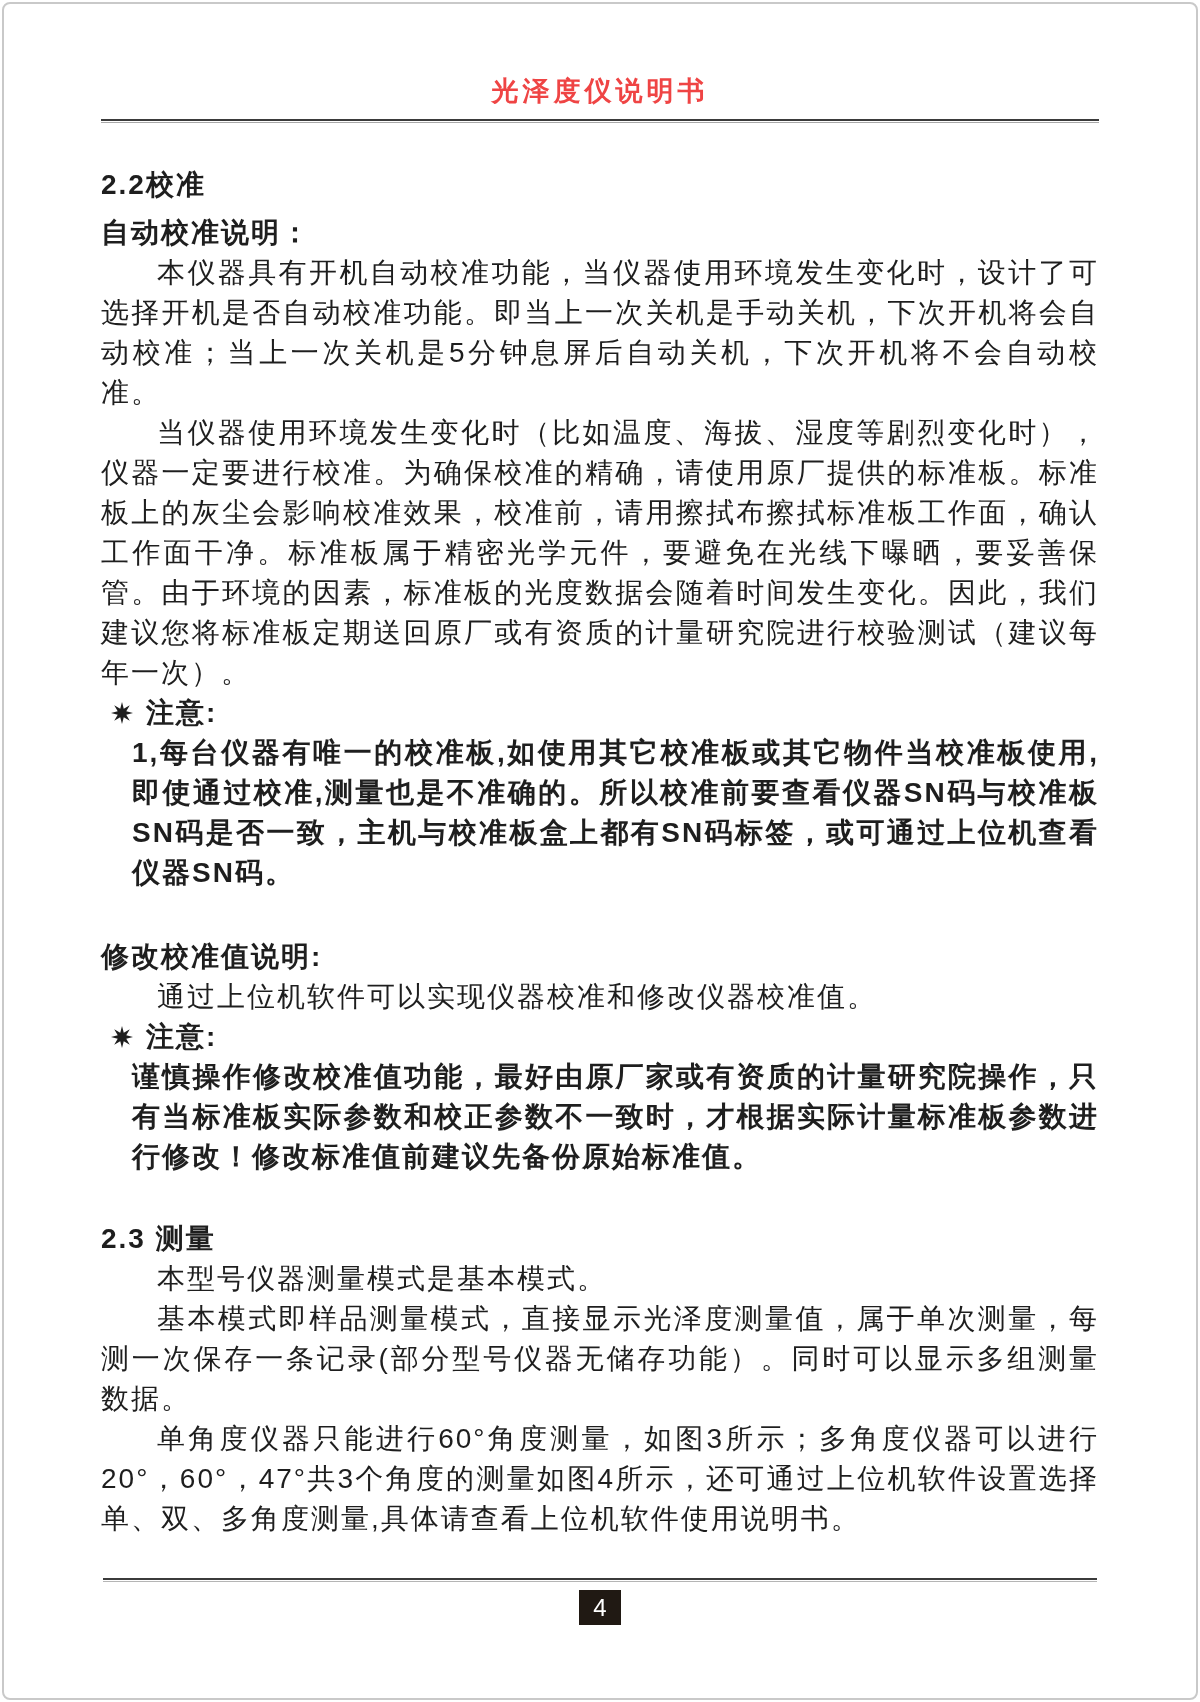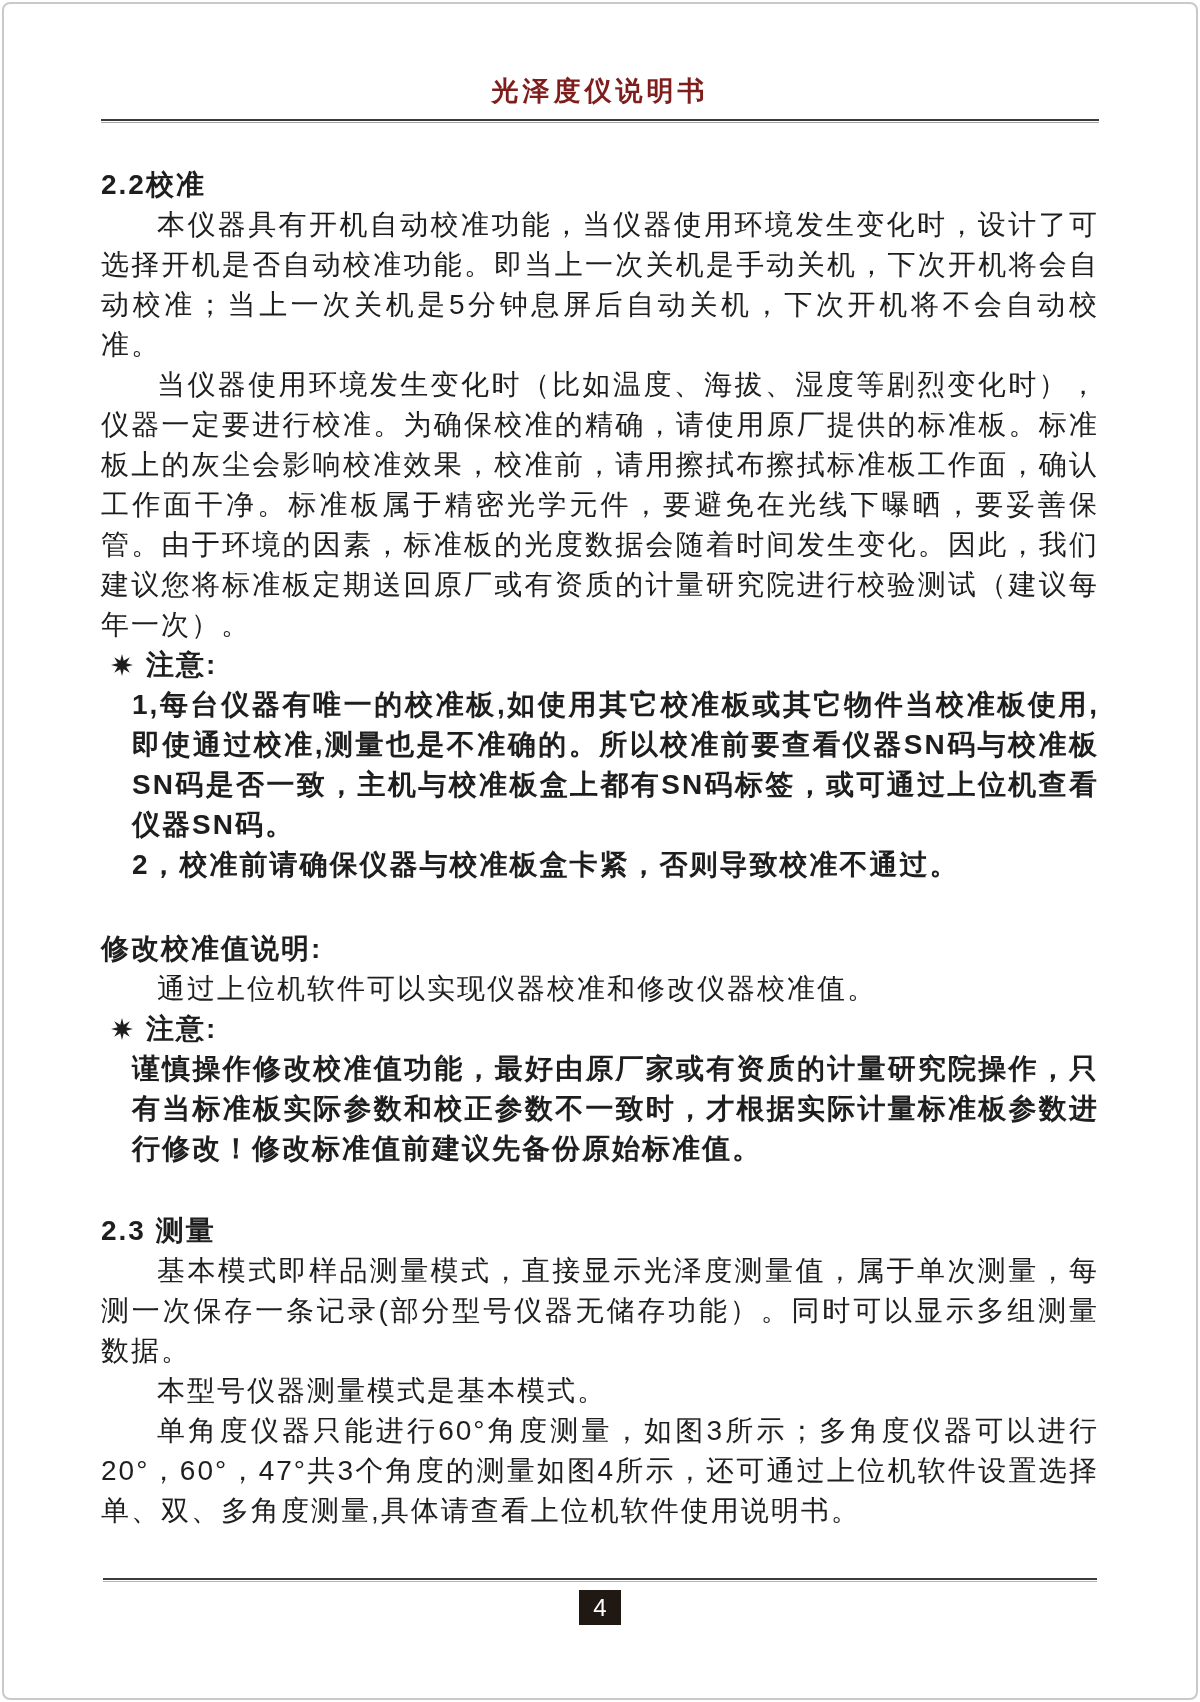--- a/index.html
+++ b/index.html
@@ -27,21 +27,21 @@
     left: 97px;
     right: 97px;
     top: 0;
   }
   .doc-title {
     margin-top: 72px;
     text-align: center;
     font-size: 27px;
     font-weight: 600;
     letter-spacing: 4px;
-    color: #7f1d1d;
+    color: #ef4444;
     line-height: 30px;
   }
   .rule {
     margin-top: 13px;
     height: 1px;
     border-top: 2px solid #3b3b3b;
     border-bottom: 1px solid #a9a9a9;
   }
   .sec-heading {
     margin: 42px 0 0 0;
@@ -121,53 +121,53 @@
 </head>
 <body>
 
 <div class="sheet">
   <div class="content">
 
     <div class="doc-title">光泽度仪说明书</div>
     <div class="rule"></div>
 
     <h2 class="sec-heading">2.2校准</h2>
+    <h3 class="sub-heading">自动校准说明：</h3>
     <p class="para">本仪器具有开机自动校准功能，当仪器使用环境发生变化时，设计了可选择开机是否自动校准功能。即当上一次关机是手动关机，下次开机将会自动校准；当上一次关机是5分钟息屏后自动关机，下次开机将不会自动校准。</p>
     <p class="para">当仪器使用环境发生变化时（比如温度、海拔、湿度等剧烈变化时），仪器一定要进行校准。为确保校准的精确，请使用原厂提供的标准板。标准板上的灰尘会影响校准效果，校准前，请用擦拭布擦拭标准板工作面，确认工作面干净。标准板属于精密光学元件，要避免在光线下曝晒，要妥善保管。由于环境的因素，标准板的光度数据会随着时间发生变化。因此，我们建议您将标准板定期送回原厂或有资质的计量研究院进行校验测试（建议每年一次）。</p>
 
     <div class="note-block">
       <div class="note-head">
         <span class="star">
           <svg viewBox="0 0 100 100" xmlns="http://www.w3.org/2000/svg">
             <polygon fill="#1e1e1e" points="50,0 58,30.6 85.4,14.6 69.4,42 100,50 69.4,58 85.4,85.4 58,69.4 50,100 42,69.4 14.6,85.4 30.6,58 0,50 30.6,42 14.6,14.6 42,30.6"></polygon>
           </svg>
         </span>
         <span class="note-label">注意:</span>
       </div>
       <p class="note-item">1,每台仪器有唯一的校准板,如使用其它校准板或其它物件当校准板使用,即使通过校准,测量也是不准确的。所以校准前要查看仪器SN码与校准板SN码是否一致，主机与校准板盒上都有SN码标签，或可通过上位机查看仪器SN码。</p>
-      <p class="note-item">2，校准前请确保仪器与校准板盒卡紧，否则导致校准不通过。</p>
     </div>
 
     <h3 class="sub-heading gap-top">修改校准值说明:</h3>
     <p class="para">通过上位机软件可以实现仪器校准和修改仪器校准值。</p>
 
     <div class="note-block">
       <div class="note-head">
         <span class="star">
           <svg viewBox="0 0 100 100" xmlns="http://www.w3.org/2000/svg">
             <polygon fill="#1e1e1e" points="50,0 58,30.6 85.4,14.6 69.4,42 100,50 69.4,58 85.4,85.4 58,69.4 50,100 42,69.4 14.6,85.4 30.6,58 0,50 30.6,42 14.6,14.6 42,30.6"></polygon>
           </svg>
         </span>
         <span class="note-label">注意:</span>
       </div>
       <p class="note-item">谨慎操作修改校准值功能，最好由原厂家或有资质的计量研究院操作，只有当标准板实际参数和校正参数不一致时，才根据实际计量标准板参数进行修改！修改标准值前建议先备份原始标准值。</p>
     </div>
 
     <h2 class="sec-heading gap-top2">2.3 测量</h2>
+    <p class="para">本型号仪器测量模式是基本模式。</p>
     <p class="para">基本模式即样品测量模式，直接显示光泽度测量值，属于单次测量，每测一次保存一条记录(部分型号仪器无储存功能）。同时可以显示多组测量数据。</p>
-    <p class="para">本型号仪器测量模式是基本模式。</p>
     <p class="para">单角度仪器只能进行60°角度测量，如图3所示；多角度仪器可以进行20°，60°，47°共3个角度的测量如图4所示，还可通过上位机软件设置选择单、双、多角度测量,具体请查看上位机软件使用说明书。</p>
 
   </div>
 
   <div class="footer-rule"></div>
   <div class="page-badge">4</div>
 </div>
 
 </body></html>

